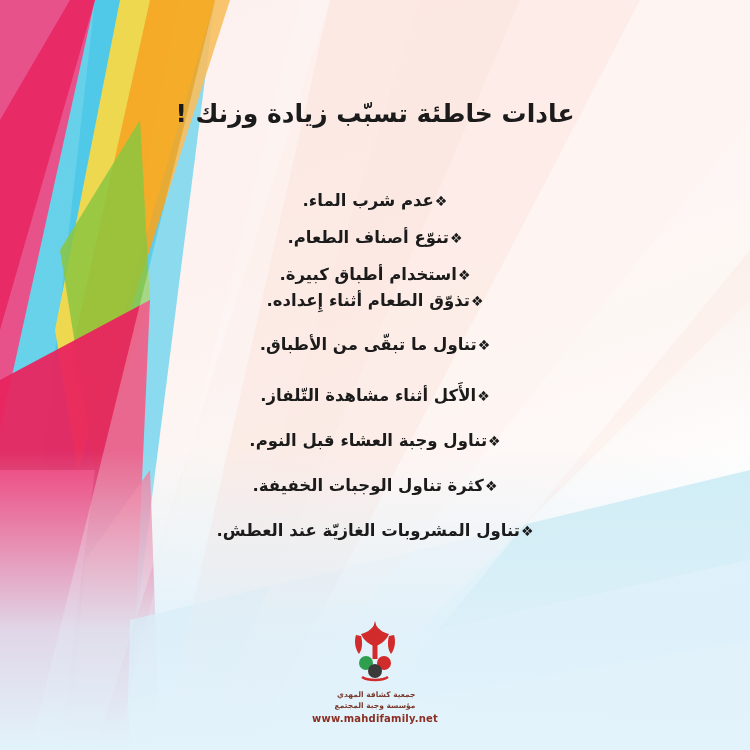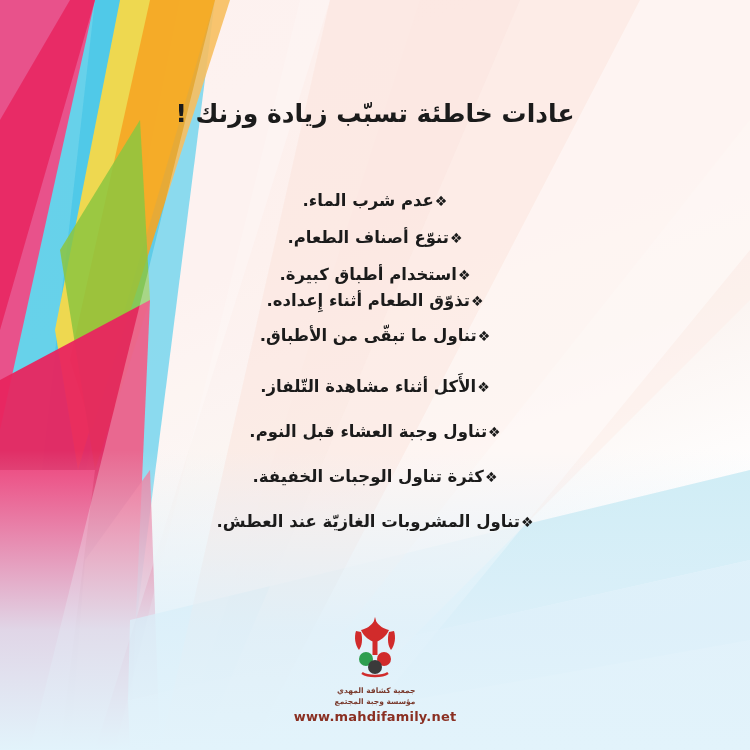--- a/index.html
+++ b/index.html
@@ -109,21 +109,21 @@
     direction: rtl;
     color: #7a3b2e;
     font-size: 7.5px;
     line-height: 1.5;
     font-weight: bold;
   }
   .logo-url {
     margin-top: 2px;
     text-align: left;
     color: #8a2f22;
-    font-size: 13px;
+    font-size: 10px;
     font-weight: bold;
     letter-spacing: .2px;
   }
 </style>
 </head>
 <body>
 
 <div class="poster">
 
   <div class="bg-layer">
@@ -172,21 +172,21 @@
       </div>
       <div class="item" style="margin-top:18px">
         <span class="bullet">❖</span><span>تنوّع أصناف الطعام.</span>
       </div>
       <div class="item" style="margin-top:18px">
         <span class="bullet">❖</span><span>استخدام أطباق كبيرة.</span>
       </div>
       <div class="item" style="margin-top:7px">
         <span class="bullet">❖</span><span>تذوّق الطعام أثناء إِعداده.</span>
       </div>
-      <div class="item" style="margin-top:16px">
+      <div class="item" style="margin-top:25px">
         <span class="bullet">❖</span><span>تناول ما تبقّى من الأطباق.</span>
       </div>
       <div class="item" style="margin-top:32px">
         <span class="bullet">❖</span><span>الأَكل أثناء مشاهدة التّلفاز.</span>
       </div>
       <div class="item" style="margin-top:26px">
         <span class="bullet">❖</span><span>تناول وجبة العشاء قبل النوم.</span>
       </div>
       <div class="item" style="margin-top:26px">
         <span class="bullet">❖</span><span>كثرة تناول الوجبات الخفيفة.</span>

